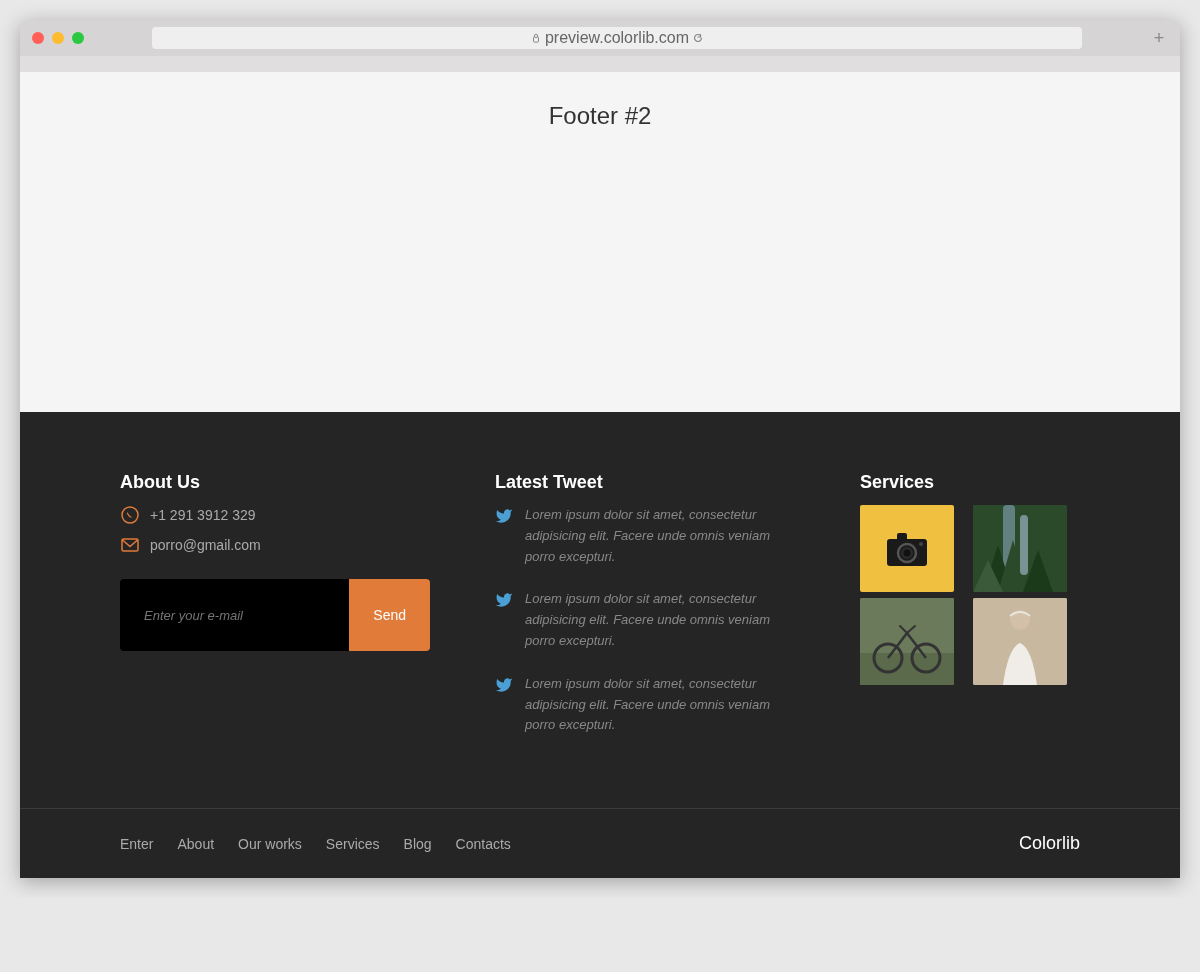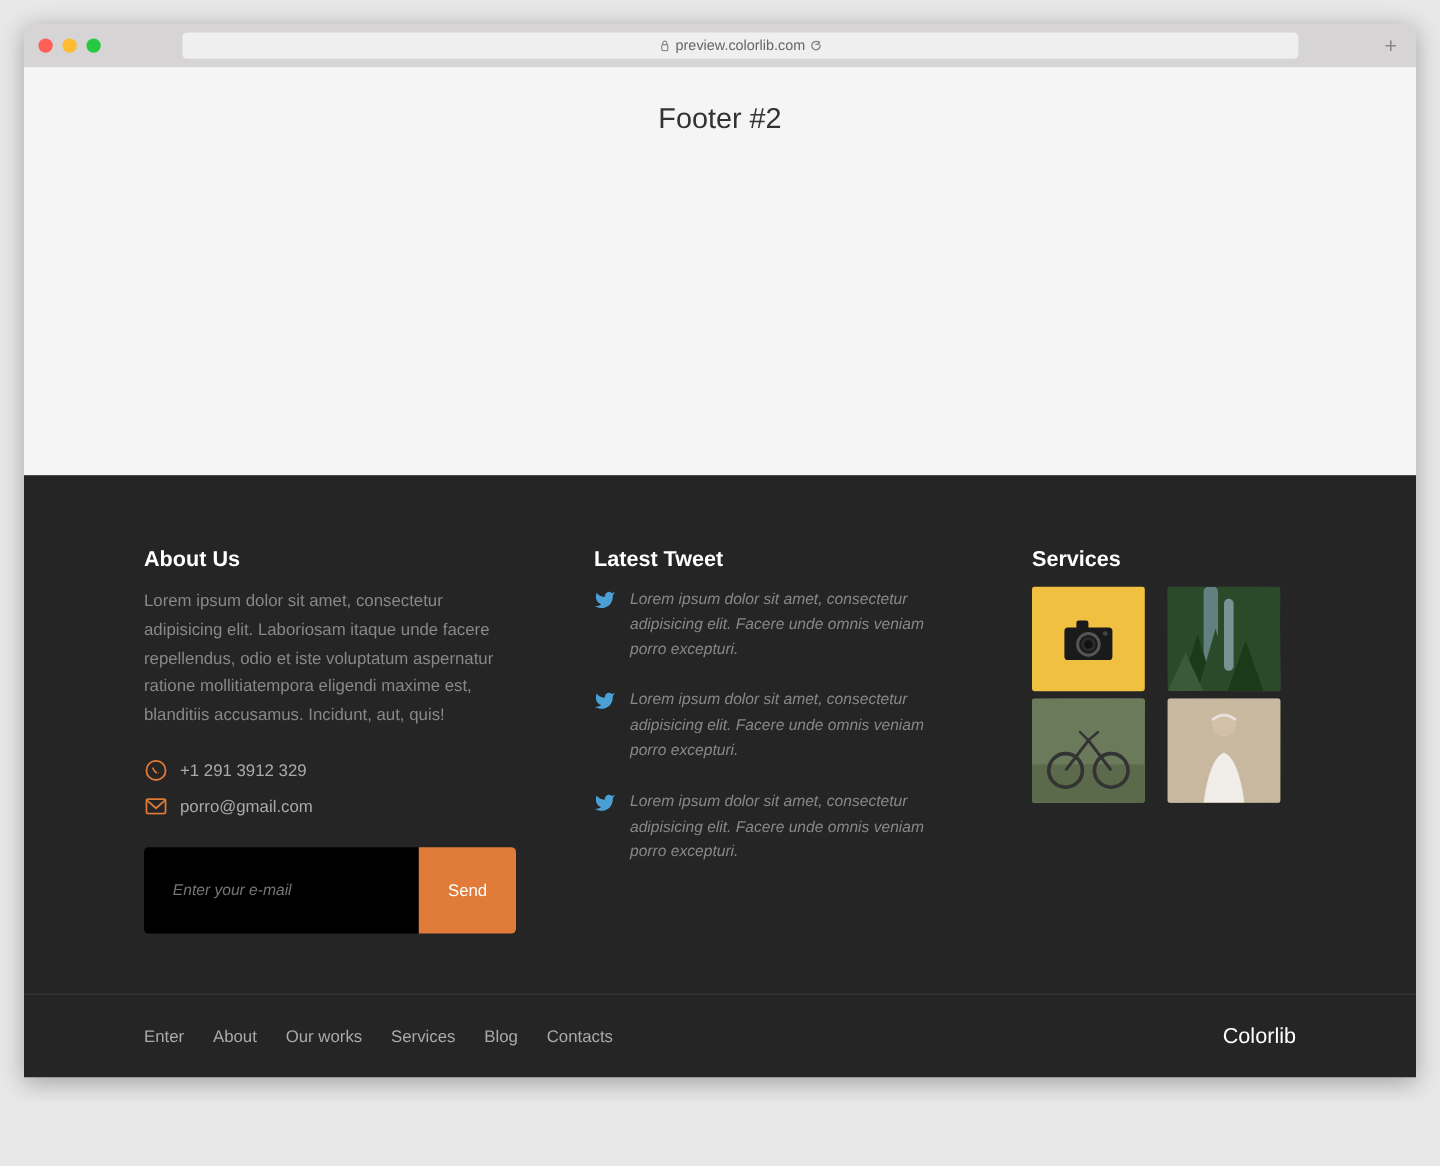--- a/index.html
+++ b/index.html
@@ -32,21 +32,21 @@
     .tl-green { background: #28c840; }
     .browser-addressbar {
       flex: 1;
       margin: 0 60px;
       background: #f0efef;
       border-radius: 4px;
       height: 22px;
       display: flex;
       align-items: center;
       justify-content: center;
-      font-size: 12px;
+      font-size: 16px;
       color: #666;
       gap: 4px;
     }
     .lock-icon-svg { width: 10px; height: 10px; }
     .browser-new-tab {
       width: 18px;
       height: 18px;
       display: flex;
       align-items: center;
       justify-content: center;
@@ -57,20 +57,21 @@
     }
 
     
     .page-content {
       background: #f5f5f5;
       min-height: 340px;
       display: flex;
       flex-direction: column;
       align-items: center;
       padding-top: 30px;
+      margin-top: 16px;
     }
     .page-title {
       font-size: 24px;
       font-weight: 400;
       color: #333;
       margin-bottom: 20px;
     }
 
     
     .footer {
@@ -285,21 +286,20 @@
 
   <div class="page-content">
     <h1 class="page-title">Footer #2</h1>
   </div>
 
   <footer class="footer">
     <div class="footer-main">
 
       <div class="footer-col-about">
         <h3 class="footer-col-title">About Us</h3>
-        <p class="footer-about-text">Lorem ipsum dolor sit amet, consectetur adipisicing elit. Laboriosam itaque unde facere repellendus, odio et iste voluptatum aspernatur ratione mollitiatempora eligendi maxime est, blanditiis accusamus. Incidunt, aut, quis!</p>
 
         <div class="footer-contact-item">
           <div class="contact-icon">
             <svg width="18" height="18" viewBox="0 0 18 18" fill="none">
               <circle cx="9" cy="9" r="8" stroke="#e07b39" stroke-width="1.5"></circle>
               <path d="M6.5 7.5c.5 1 1.5 2.5 3 3.5" stroke="#e07b39" stroke-width="1.2" stroke-linecap="round"></path>
               <path d="M6 6.5c-.3.8.2 1.3.5 1.5.3.2.7-.2.5-.5L7 7c-.1-.3-.6-.8-1-.5z" fill="#e07b39"></path>
               <path d="M10.5 11.5c.8-.3.8-1 .5-1-.3-.1-.6.3-.4.6l.1.3c.2.3.8.4.9 0" fill="#e07b39"></path>
             </svg>
           </div>

